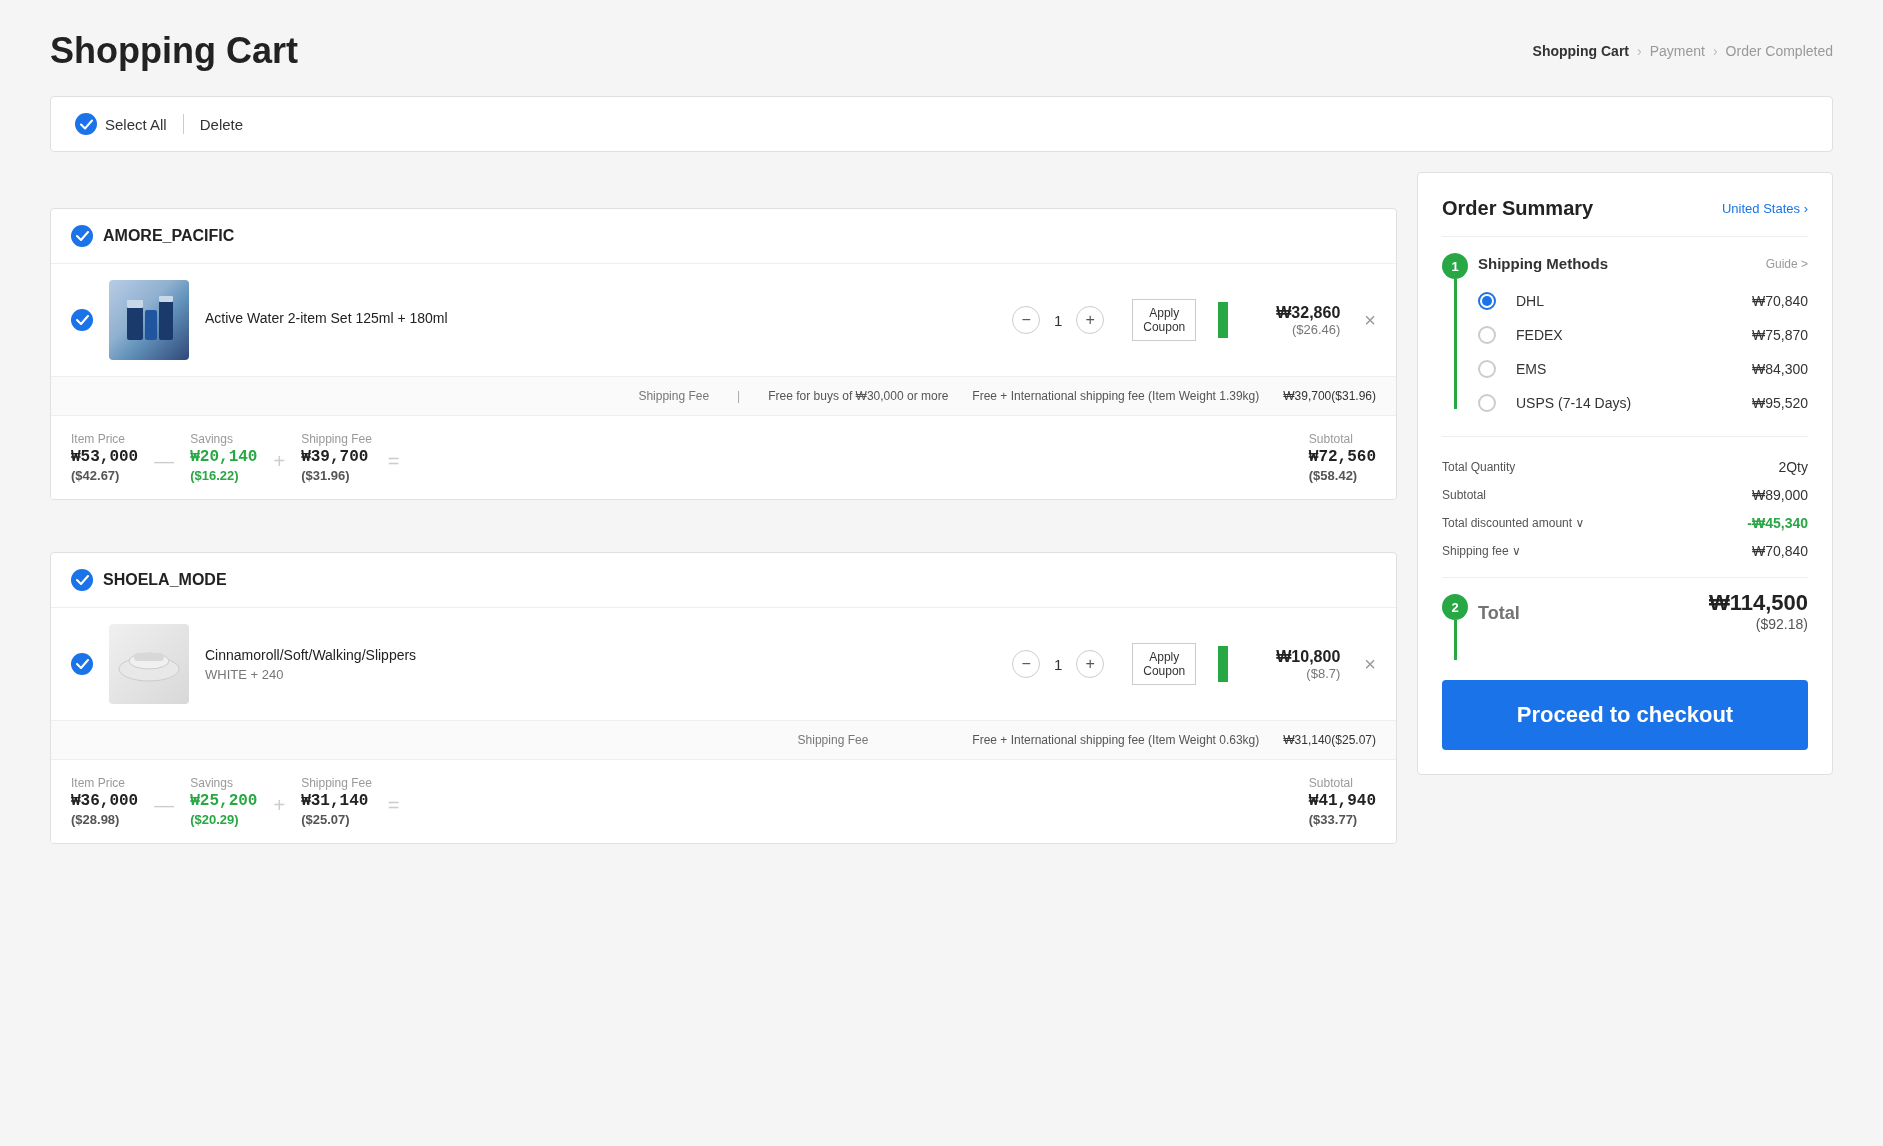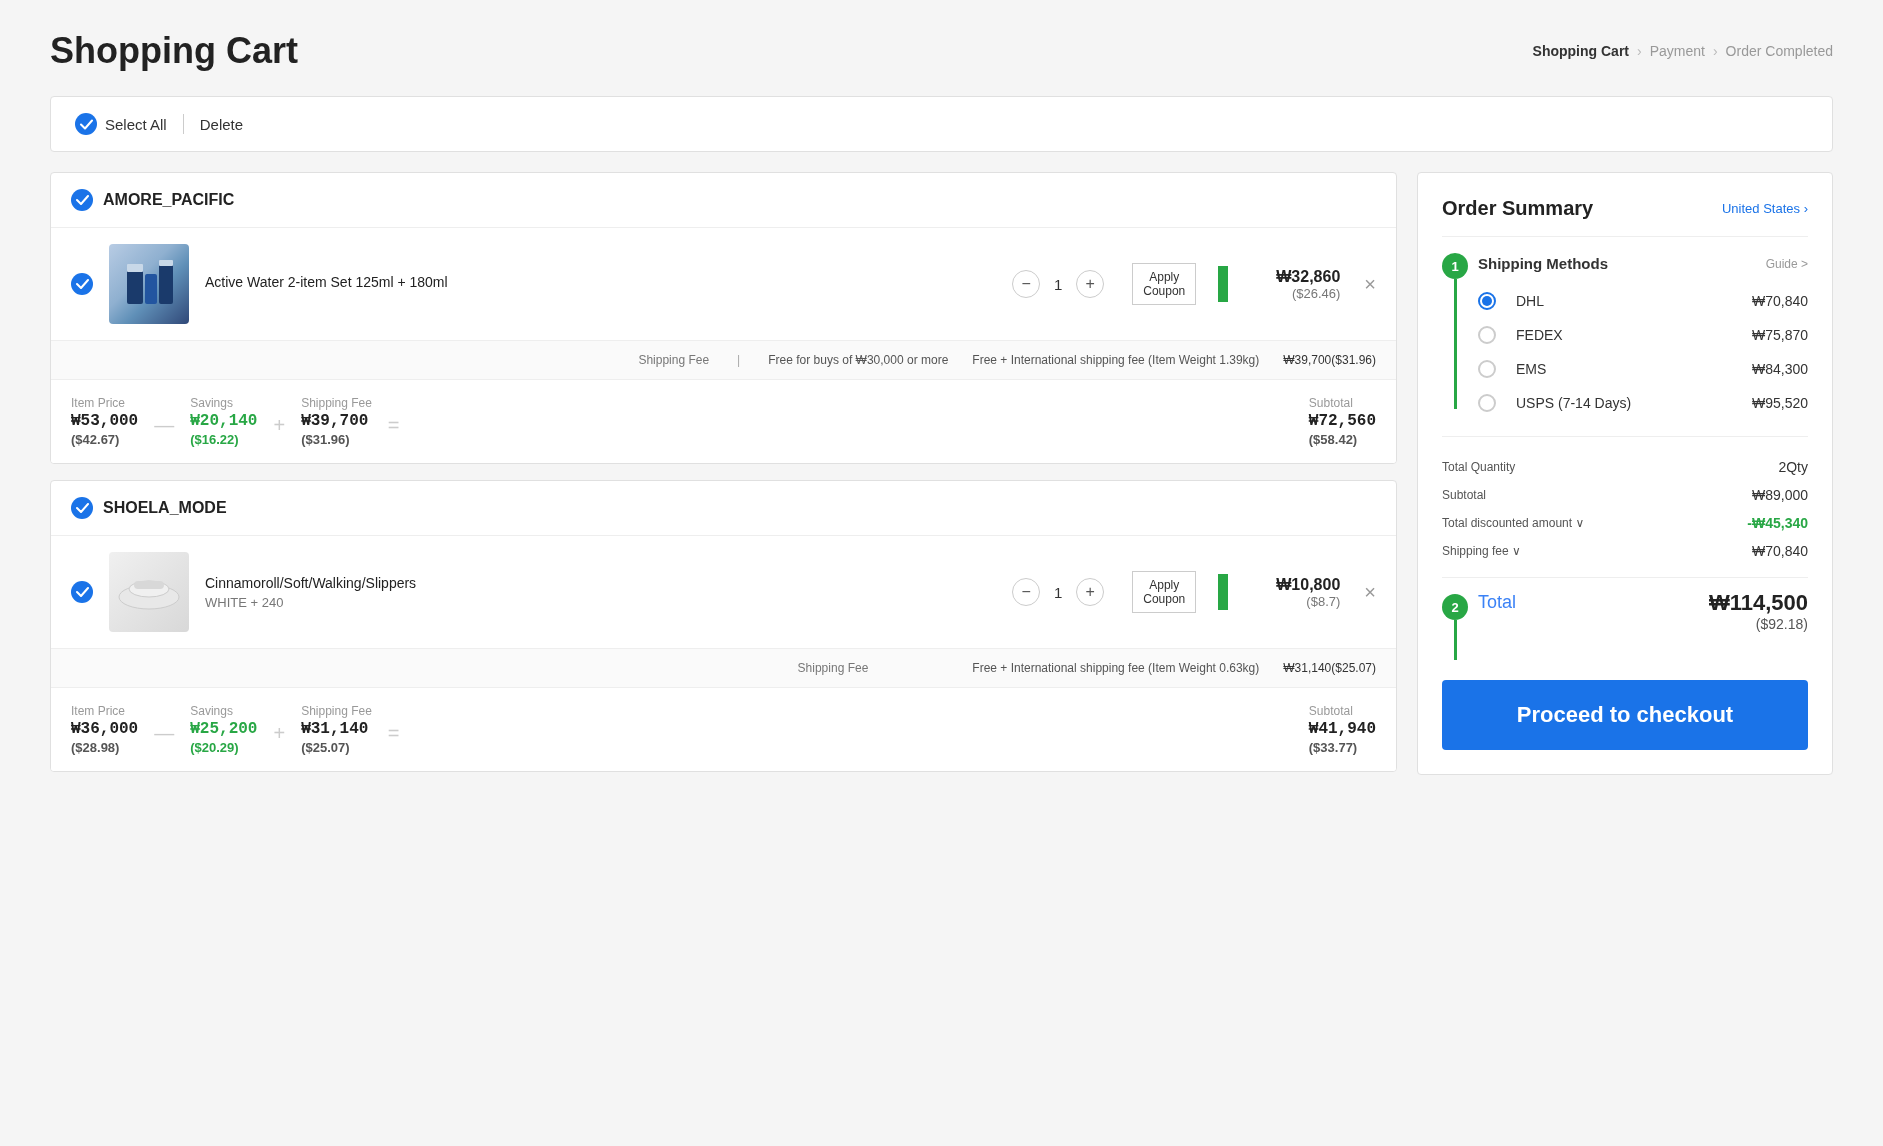--- a/index.html
+++ b/index.html
@@ -21,21 +21,21 @@
     .check-circle svg { width: 13px; height: 13px; }
     .toolbar-divider { width: 1px; height: 20px; background: #ccc; }
     .delete-btn { cursor: pointer; background: none; border: none; font-size: 15px; color: #333; }
 
     
     .main-layout { display: flex; gap: 20px; align-items: flex-start; }
     .cart-section { flex: 1; display: flex; flex-direction: column; gap: 16px; }
     .sidebar { width: 416px; flex-shrink: 0; background: #fff; border: 1px solid #e0e0e0; border-radius: 4px; padding: 24px; }
 
     
-    .store-block { background: #fff; border: 1px solid #e0e0e0; border-radius: 4px; overflow: hidden; }
+    .store-block { background: #fff; border: 1px solid #e0e0e0; border-radius: 4px; overflow: hidden; margin-top: 36px; }
     .store-header { display: flex; align-items: center; gap: 10px; padding: 16px 20px; border-bottom: 1px solid #eee; }
     .store-check { width: 22px; height: 22px; background: #1a73e8; border-radius: 50%; display: flex; align-items: center; justify-content: center; flex-shrink: 0; }
     .store-name { font-size: 16px; font-weight: 700; color: #222; }
 
     
     .product-row { display: flex; align-items: center; padding: 16px 20px; gap: 16px; border-bottom: 1px solid #eee; }
     .product-check { width: 22px; height: 22px; background: #1a73e8; border-radius: 50%; display: flex; align-items: center; justify-content: center; flex-shrink: 0; }
     .product-img { width: 80px; height: 80px; background: #e8e8e8; border-radius: 4px; display: flex; align-items: center; justify-content: center; overflow: hidden; flex-shrink: 0; }
     .product-img-placeholder { width: 100%; height: 100%; background: linear-gradient(135deg, #b8cce4 0%, #8fb0d0 40%, #6090b8 60%, #304878 100%); display: flex; align-items: center; justify-content: center; }
     .product-img-slipper { width: 100%; height: 100%; background: linear-gradient(135deg, #f0f0f0 0%, #d8d8d8 100%); display: flex; align-items: center; justify-content: center; font-size: 32px; }
@@ -367,21 +367,21 @@
         <span class="order-line-value">₩70,840</span>
       </div>
 
       
       <div style="display: flex; align-items: flex-start; margin-top: 12px; border-top: 1px solid #eee; padding-top: 12px;">
         <div style="display: flex; flex-direction: column; align-items: center; margin-right: 10px; margin-top: 4px;">
           <div class="step-circle">2</div>
           <div style="width: 3px; background: #28a745; flex: 1; min-height: 40px;"></div>
         </div>
         <div style="flex: 1; display: flex; justify-content: space-between; align-items: flex-start;">
-          <span style="font-size: 18px; font-weight: 400; color: #3b82f6; padding-top: 2px;">Total</span>
+          <span style="font-size: 18px; font-weight: 700; color: #737373; padding-top: 2px; margin-top: 11px;">Total</span>
           <div style="text-align: right;">
             <div style="font-size: 22px; font-weight: 700; color: #222;">₩114,500</div>
             <div style="font-size: 14px; color: #555;">($92.18)</div>
           </div>
         </div>
       </div>
 
       
       <button class="checkout-btn">Proceed to checkout</button>
 

